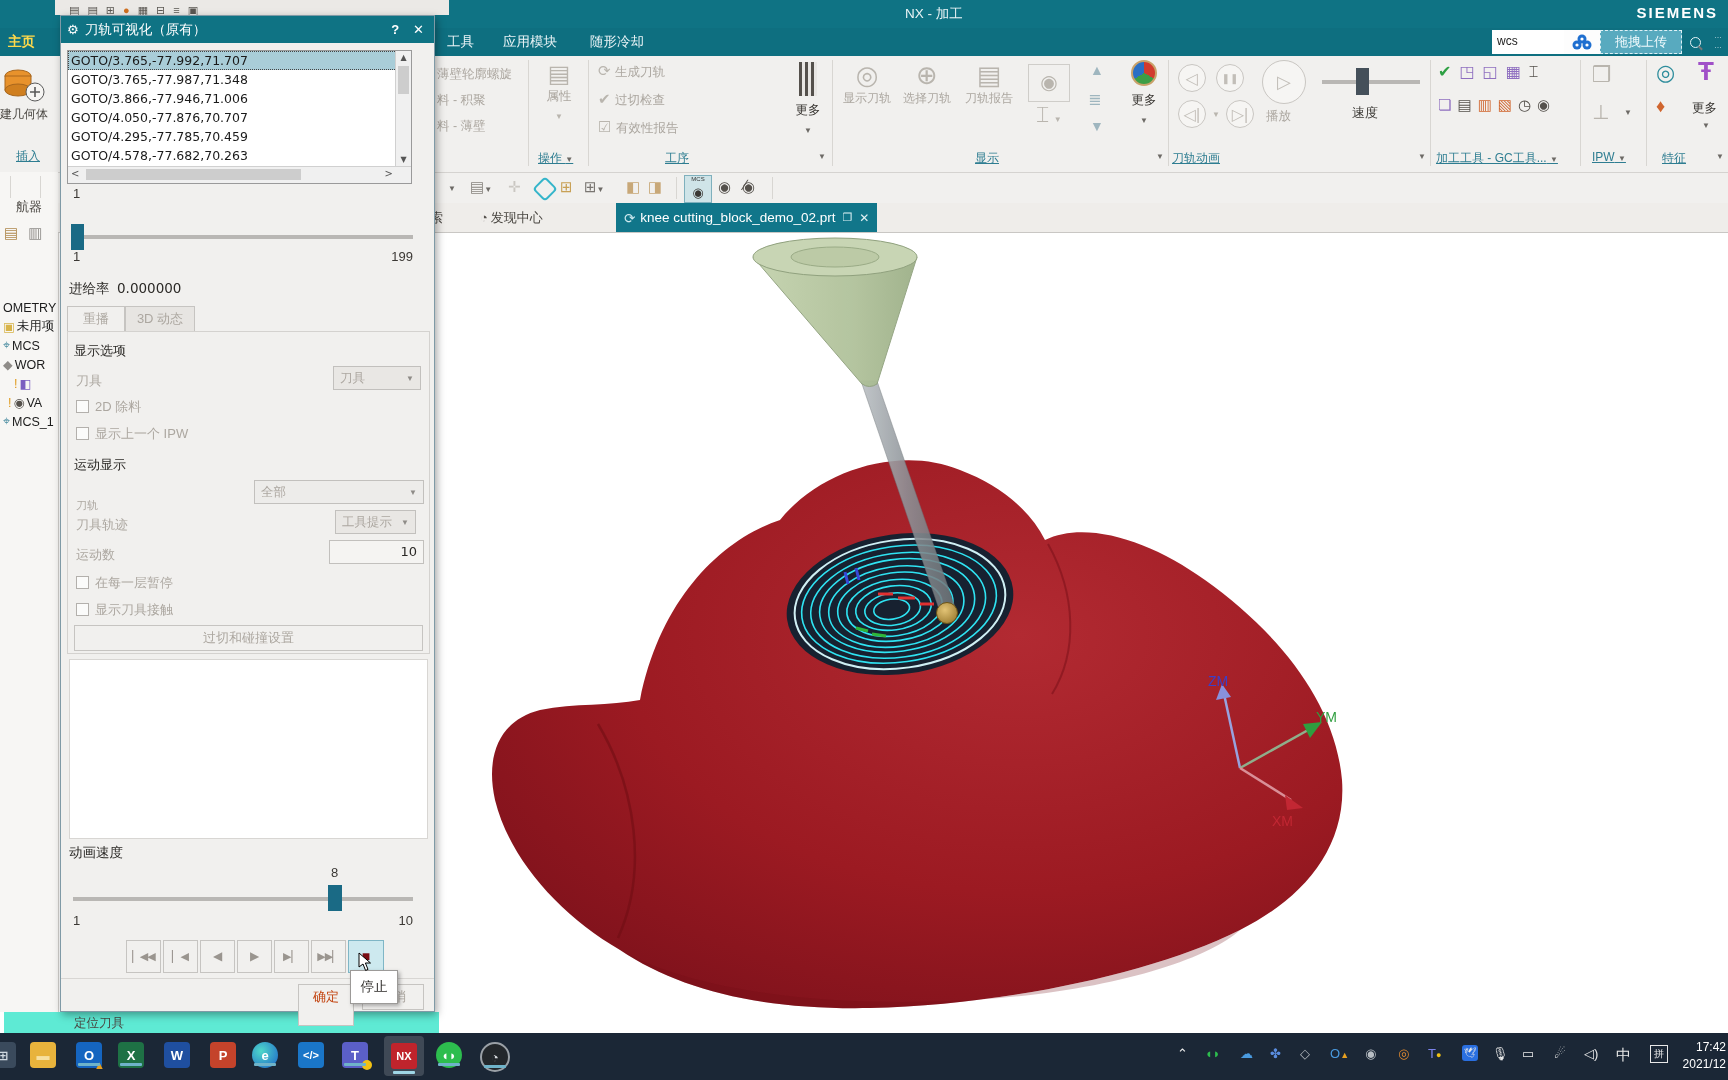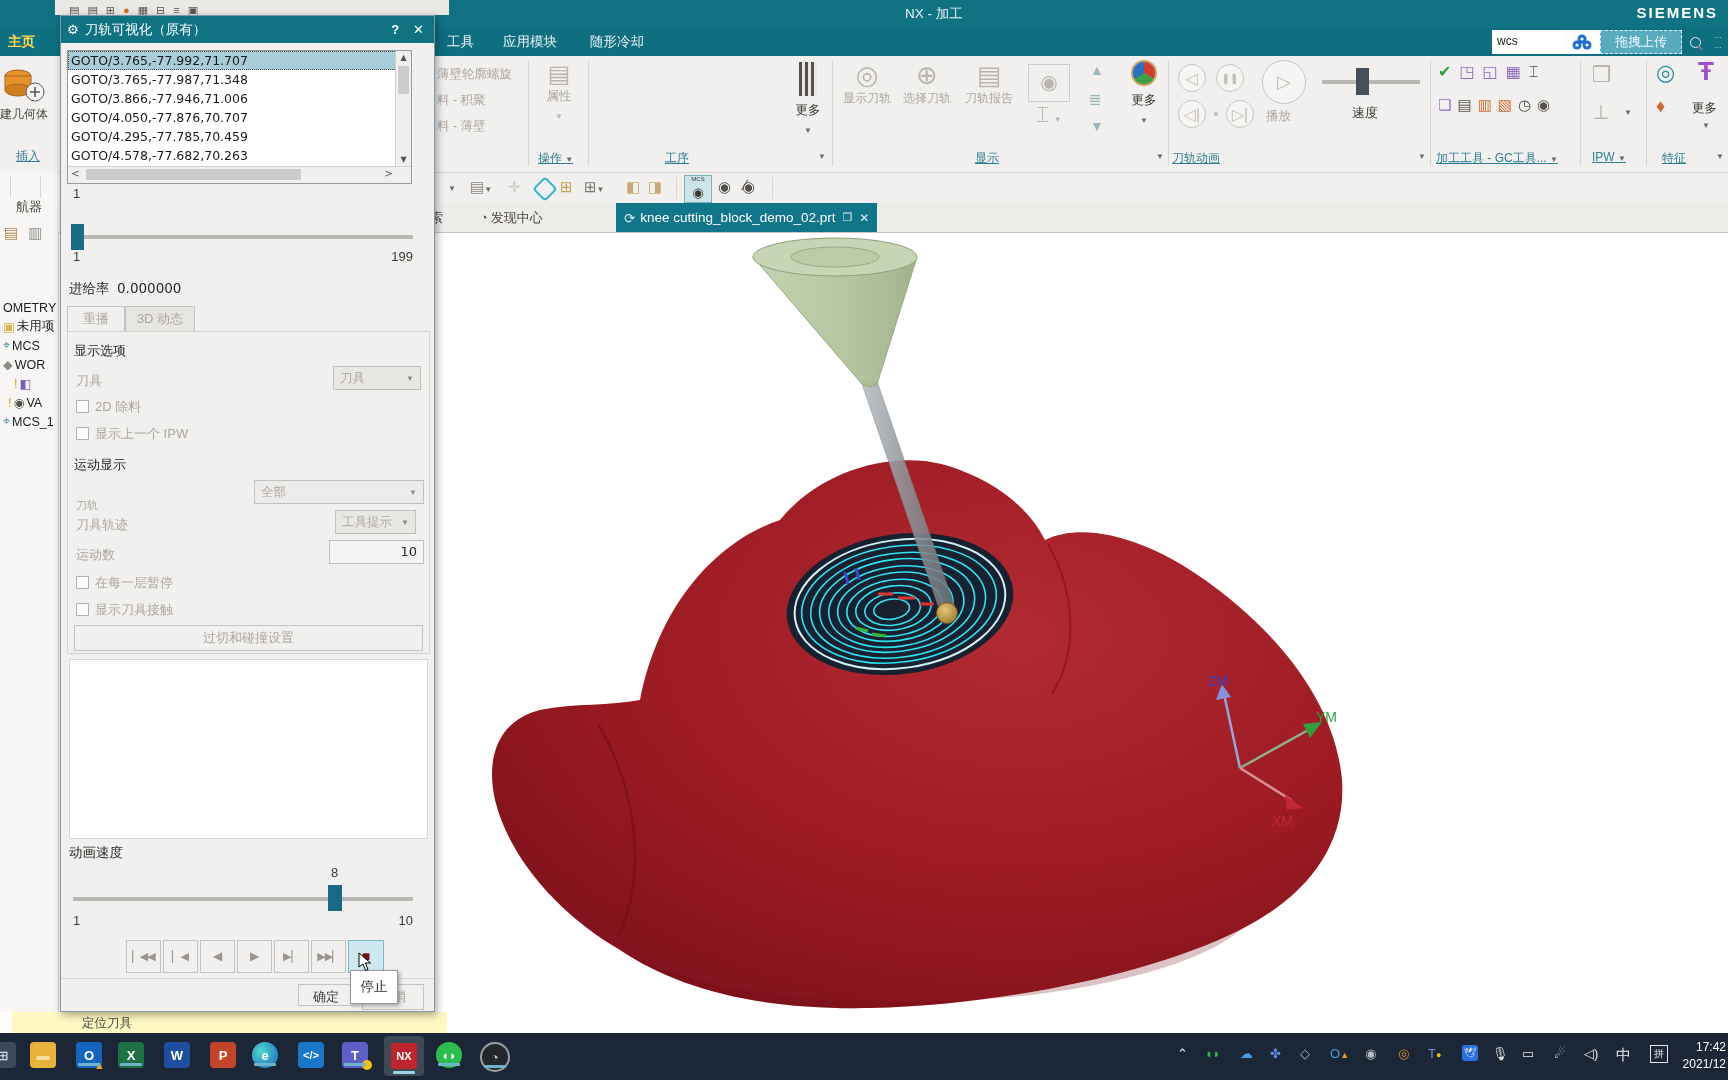--- a/index.html
+++ b/index.html
@@ -89,20 +89,25 @@
   <div class="a dis" style="left:437px;top:118px;font-size:12.5px;white-space:nowrap;">料 - 薄壁</div>
   <div class="a vdiv" style="left:528px;top:60px;height:106px;"></div>
 
   <div class="a" style="left:536px;top:62px;width:46px;height:84px;text-align:center;">
     <span class="gl" style="font-size:24px;">▤</span><br>
     <span class="dis" style="font-size:12.5px;">属性</span><br><span class="caret" style="color:#b9b5ae;">▼</span>
   </div>
   <div class="a grp-label" style="left:538px;top:150px;"><span>操作</span> <span class="caret">▼</span></div>
   <div class="a vdiv" style="left:588px;top:60px;height:106px;"></div>
 
+  <div class="a" style="left:598px;top:62px;width:110px;">
+    <div style="height:28px;"><span class="gl">⟳</span> <span class="dis" style="font-size:12.5px;">生成刀轨</span></div>
+    <div style="height:28px;"><span class="gl">✔</span> <span class="dis" style="font-size:12.5px;">过切检查</span></div>
+    <div style="height:28px;"><span class="gl">☑</span> <span class="dis" style="font-size:12.5px;">有效性报告</span></div>
+  </div>
   <div class="a" style="left:788px;top:62px;width:40px;text-align:center;">
     <span style="display:inline-block;width:18px;height:34px;background:repeating-linear-gradient(90deg,#55514c 0 3px,#e8e6e3 3px 6px);"></span><br>
     <span class="dk" style="font-size:12.5px;">更多</span><br><span class="caret">▼</span>
   </div>
   <div class="a grp-label" style="left:665px;top:150px;"><span>工序</span></div>
   <div class="a caret" style="left:818px;top:152px;">▼</div>
   <div class="a vdiv" style="left:832px;top:60px;height:106px;"></div>
 
   <div class="a" style="left:838px;top:62px;width:58px;text-align:center;"><span class="gl" style="font-size:26px;">◎</span><br><span class="dis" style="font-size:12px;">显示刀轨</span></div>
   <div class="a" style="left:898px;top:62px;width:58px;text-align:center;"><span class="gl" style="font-size:26px;">⊕</span><br><span class="dis" style="font-size:12px;">选择刀轨</span></div>
@@ -241,21 +246,21 @@
       <line x1="1240" y1="768" x2="1310" y2="729" stroke="#8fae8b" stroke-width="2.5"></line>
       <polygon points="1322,722 1303,724 1310,738" fill="#2f9e3f"></polygon>
       <line x1="1240" y1="768" x2="1291" y2="800" stroke="#d98f97" stroke-width="2.5"></line>
       <polygon points="1303,808 1285,795 1287,810" fill="#c22733"></polygon>
       <text x="1208" y="686" font-size="14" fill="#3a3fc9" font-family="Liberation Sans, sans-serif">ZM</text>
       <text x="1316" y="722" font-size="14" fill="#2f9e3f" font-family="Liberation Sans, sans-serif">YM</text>
       <text x="1272" y="826" font-size="14" fill="#c22733" font-family="Liberation Sans, sans-serif">XM</text>
     </g>
   </svg>
 
-  <div class="a" style="left:12px;top:1012px;width:435px;height:21px;background:#fef9c3;overflow:hidden;">
+  <div class="a" style="left:4px;top:1012px;width:435px;height:21px;background:#5eead4;overflow:hidden;">
     <span style="position:absolute;left:70px;top:3px;font-size:12.5px;color:#4a4742;">定位刀具</span>
   </div>
 
   <div class="a" style="left:0;top:1033px;width:1728px;height:47px;background:#1b2736;">
     <span class="tic" style="left:-10px;background:#3a4a5c;color:#cfd8e0;">⊞</span>
     <span class="tic" style="left:30px;background:#e8b33c;color:#f7e0a0;">▬</span>
     <span class="tic" style="left:76px;background:#1565c0;">O<span style="position:absolute;right:-3px;bottom:-3px;color:#e8a020;font-size:11px;">▲</span><span class="tbar"></span></span>
     <span class="tic" style="left:118px;background:#1e7145;">X<span class="tbar"></span></span>
     <span class="tic" style="left:164px;background:#1f4fa0;">W</span>
     <span class="tic" style="left:210px;background:#c4432b;">P</span>
@@ -371,21 +376,21 @@
 
     <div class="btn a" style="left:65px;top:924px;width:35px;height:33px;font-size:11px;color:#9a958f;line-height:31px;letter-spacing:-1px;">▏◀◀</div>
     <div class="btn a" style="left:102px;top:924px;width:35px;height:33px;font-size:11px;color:#9a958f;line-height:31px;">▏◀</div>
     <div class="btn a" style="left:139px;top:924px;width:35px;height:33px;font-size:12px;color:#9a958f;line-height:31px;">◀</div>
     <div class="btn a" style="left:176px;top:924px;width:35px;height:33px;font-size:12px;color:#9a958f;line-height:31px;">▶</div>
     <div class="btn a" style="left:213px;top:924px;width:35px;height:33px;font-size:11px;color:#9a958f;line-height:31px;">▶▏</div>
     <div class="btn a" style="left:250px;top:924px;width:35px;height:33px;font-size:11px;color:#9a958f;line-height:31px;letter-spacing:-1px;">▶▶▏</div>
     <div class="btn a" style="left:287px;top:924px;width:36px;height:33px;background:#cde9ef;border-color:#7fb6c6;font-size:14px;color:#7a0d13;line-height:31px;">■</div>
 
     <div class="a" style="left:0;top:962px;width:373px;height:1px;background:#d8d6d3;"></div>
-    <div class="btn a" style="left:237px;top:968px;width:56px;height:22px;line-height:24px;font-size:13px;color:#404040;">确定</div>
+    <div class="btn a" style="left:237px;top:968px;width:56px;height:42px;line-height:24px;font-size:13px;color:#c2410c;">确定</div>
     <div class="btn a" style="left:301px;top:968px;width:62px;height:26px;line-height:24px;font-size:13px;color:#aca7a0;z-index:1;">取消</div>
 
     <div class="a" style="left:289px;top:954px;width:48px;height:34px;background:#fff;border:1px solid #9c9a98;box-sizing:border-box;box-shadow:2px 2px 4px rgba(0,0,0,0.3);font-size:13.5px;color:#2b2926;text-align:center;line-height:32px;z-index:5;">停止</div>
 
     <svg class="a" style="left:296px;top:936px;z-index:6;" width="18" height="20" viewBox="0 0 18 20">
         <path d="M2,1 L2,15 L6,12 L8.6,18.5 L11,17.4 L8.4,11 L13.5,11 Z" fill="#fff" stroke="#000" stroke-width="1"></path>
       </svg>
   </div>
 
 </div>

